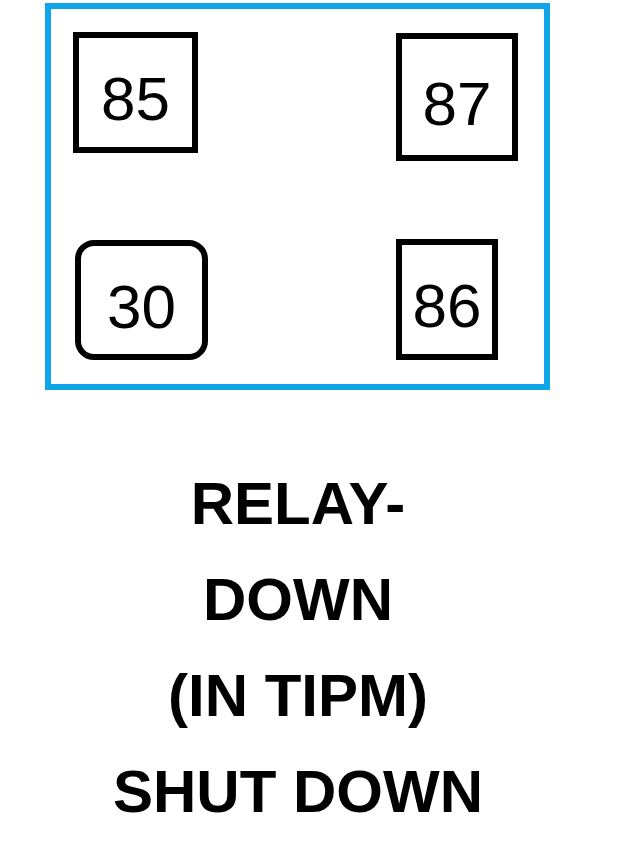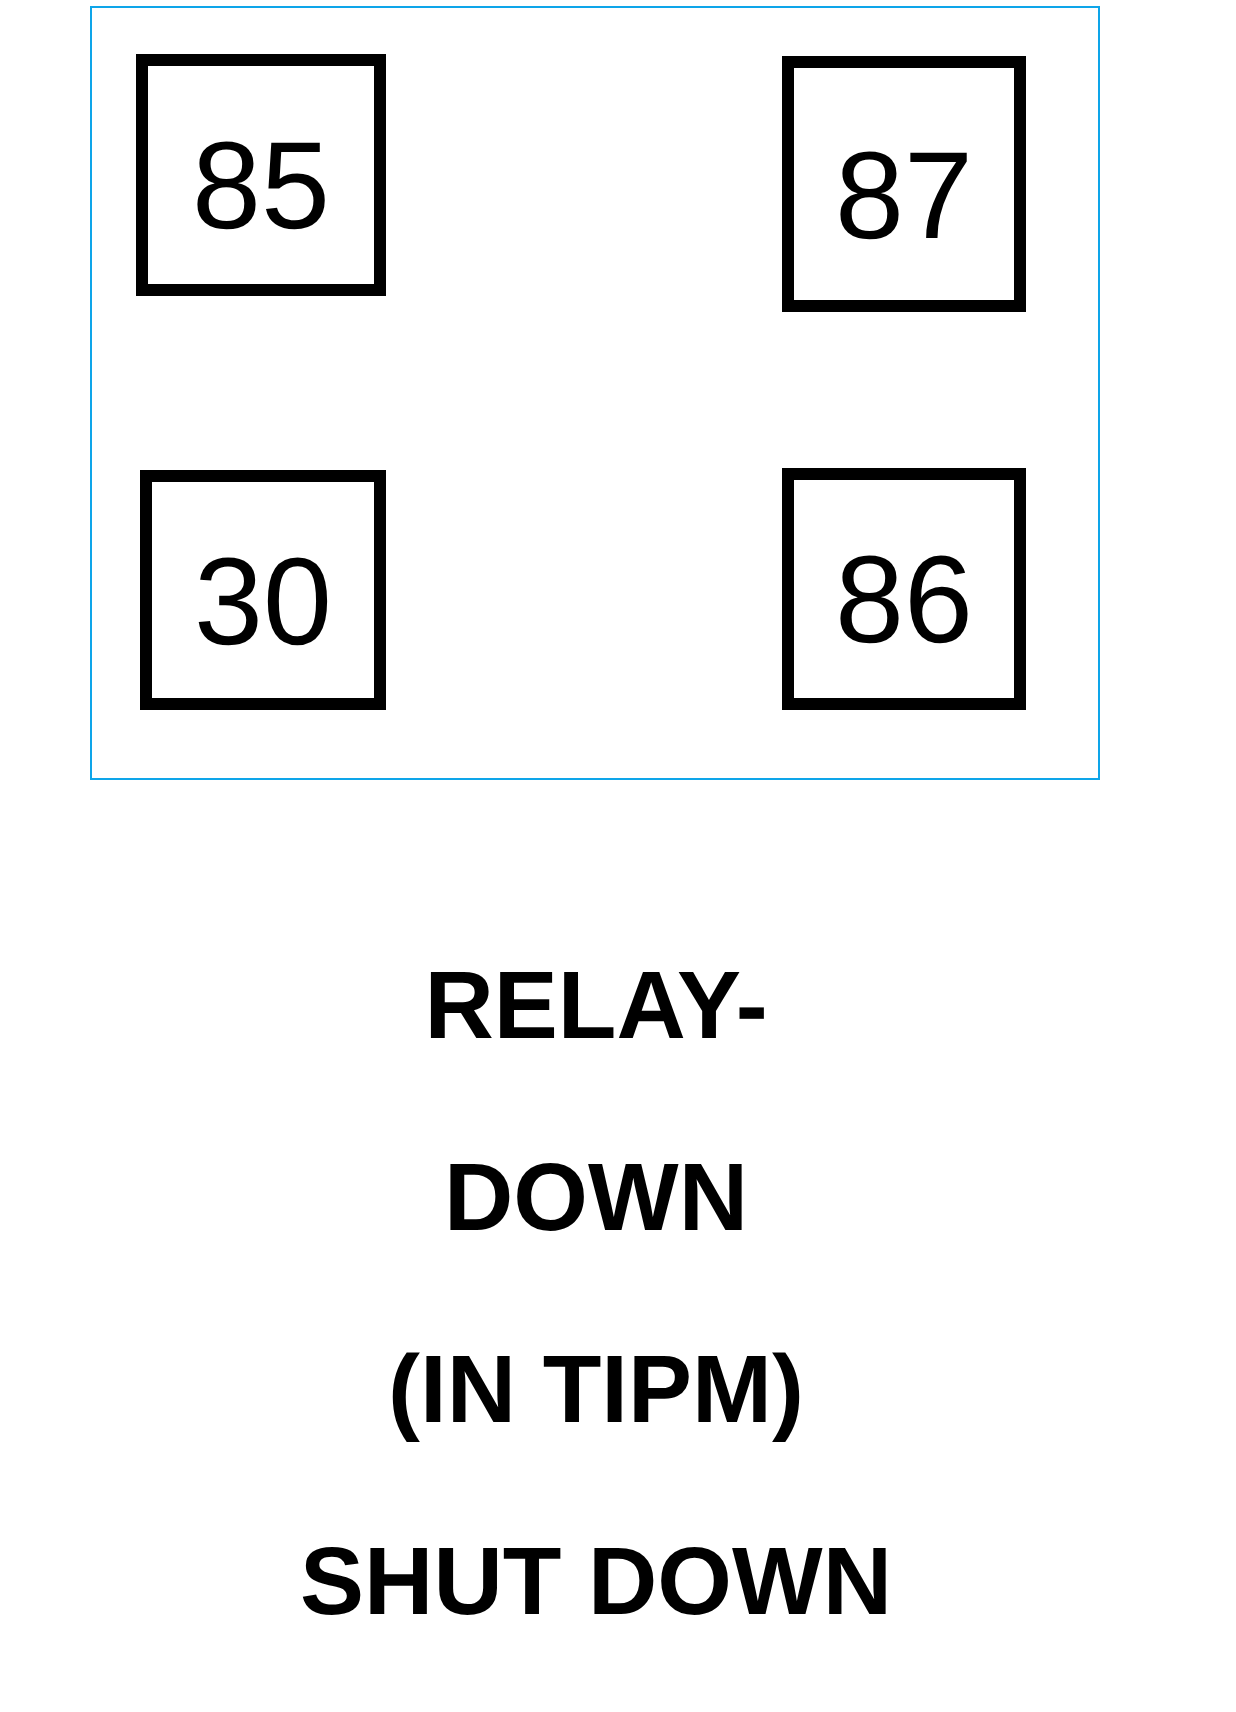--- a/index.html
+++ b/index.html
@@ -12,21 +12,21 @@
     overflow: hidden;
   }
 
   
   .relay-body {
     position: absolute;
     left: 45px;
     top: 3px;
     width: 505px;
     height: 387px;
-    border: 1px solid #0ea5e9;
+    border: 6px solid #0ea5e9;
     box-sizing: border-box;
     background: #ffffff;
   }
 
   
   .pin {
     position: absolute;
     border: 6px solid #000000;
     box-sizing: border-box;
     display: flex;
@@ -34,31 +34,31 @@
     justify-content: center;
     padding-top: 12px; 
     font-size: 62px;
     font-weight: 400;
     color: #000000;
     background: #ffffff;
   }
   .pin-85  { left: 22px;  top: 23px;  width: 125px; height: 121px; }
   .pin-87a { left: 174px; top: 22px;  width: 146px; height: 121px; }
   .pin-87  { left: 345px; top: 24px;  width: 122px; height: 128px; }
-  .pin-30  { left: 24px;  top: 231px; width: 123px; height: 120px; }
-  .pin-86  { left: 345px; top: 230px; width: 122px; height: 121px; }
+  .pin-30  { left: 24px;  top: 231px; width: 133px; height: 120px; border-radius: 19px; }
+  .pin-86  { left: 345px; top: 230px; width: 102px; height: 121px; }
 
   
   .caption {
     position: absolute;
     left: 45px;
     top: 456px;
     width: 506px;
     text-align: center;
-    font-size: 48px;
+    font-size: 60px;
     font-weight: bold;
     line-height: 96px;
     color: #000000;
     white-space: nowrap;
   }
 </style>
 </head>
 <body>
 
 <div class="relay-body">

